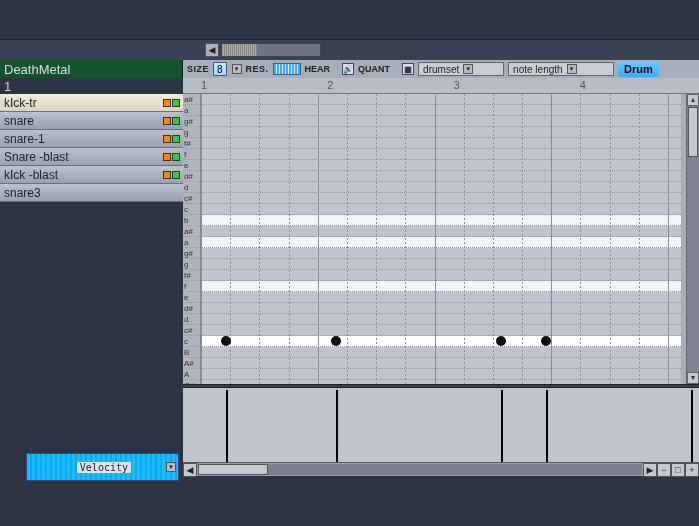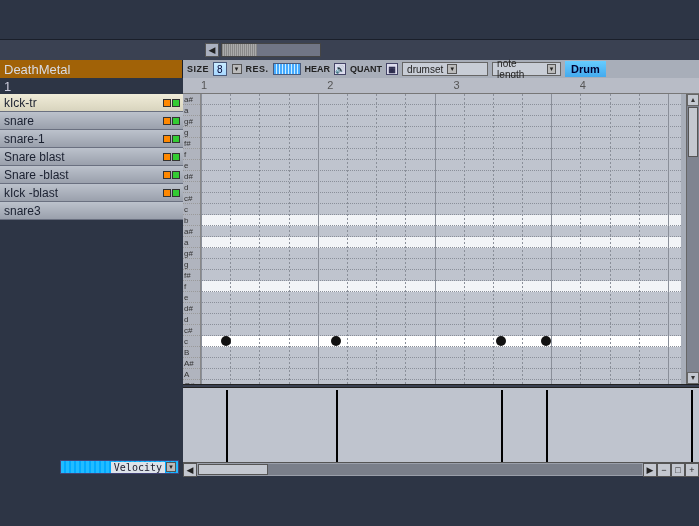--- a/index.html
+++ b/index.html
@@ -24,39 +24,39 @@
     margin: 0 2px; position:relative;
   }
   .hscroll-thumb {
     position:absolute; left:0; top:0; height:100%; width:35px;
     background: repeating-linear-gradient(90deg,#888 0,#888 1px,#aaa 1px,#aaa 2px);
   }
   .header-row {
     height: 18px; display:flex; background:#2d3545;
   }
   .patch-box {
-    width: 183px; height:18px; background:#a16207; color:#d8dce6;
+    width: 183px; height:18px; background:#14532d; color:#d8dce6;
     padding:2px 4px; font-size:13px; border-right:1px solid #1a1f2a;
   }
   .toolbar {
     flex:1; display:flex; align-items:center; gap:4px;
     background:#a8aeb9; padding:0 4px; color:#222;
   }
   .lbl { font-size:9px; font-weight:bold; letter-spacing:0.5px; }
   .numbox {
     display:flex; align-items:center; height:14px;
     background: linear-gradient(#c8ecff,#a8d8ff);
     border:1px solid #4a5a7a; padding:0 3px; font-size:10px; color:#003;
   }
   .drop { width:10px;height:10px;border:1px solid #555;background:#bbb;
     display:flex;align-items:center;justify-content:center;font-size:7px;color:#222;margin-left:1px;}
   .restrack { width:28px;height:12px;
     background: repeating-linear-gradient(90deg,#4af 0,#4af 2px,#cef 2px,#cef 3px);
     border:1px solid #4a5a7a;}
-  .hear,.quant { font-size:9px;font-weight:bold;display:flex;align-items:center;gap:4px;}
+  .hear,.quant { font-size:9px;font-weight:bold;display:flex;align-items:center;gap:12px;}
   .iconbx{width:12px;height:12px;border:1px solid #446;background:#dde;
     display:flex;align-items:center;justify-content:center;font-size:8px;color:#224;}
   .combo {
     height:14px; background:#c8cdd6; border:1px solid #666;
     display:flex;align-items:center;padding:0 4px;font-size:10px;color:#222;
   }
   .combo .drop{margin-left:4px;}
   .drumlab{background:linear-gradient(#6cf,#4ae);color:#003;font-weight:bold;
     padding:2px 6px;font-size:11px;}
   
@@ -76,21 +76,21 @@
   .sq { width:8px;height:8px;border:1px solid #333; }
   .sq.g{background:#3c3;} .sq.o{background:#f80;}
   .left-gap { flex:1; background:#2d3545; }
   .velrow {
     height:18px; display:flex;align-items:center;justify-content:flex-end;
     padding-right:4px; background:#2d3545;
   }
   .velbox {
     display:flex;align-items:center;
     background: repeating-linear-gradient(90deg,#2bf 0,#2bf 3px,#0af 3px,#0af 5px);
-    border:1px solid #447; height:14px; padding:0 2px;
+    border:1px solid #447; height:28px; padding:0 2px;gap:34px;
   }
   .vellbl{background:#dde3ea;color:#223;font-family:monospace;font-size:10px;
     padding:0 3px;margin-left:48px;}
   
   .ruler {
     height:16px; background:#b8bcc6; border-bottom:1px solid #777;
     position:relative; color:#555; font-size:11px;
   }
   .ruler .bar { position:absolute; top:1px; }
   .grid-wrap { position:relative; flex:0 0 290px; overflow:hidden; }
@@ -154,21 +154,21 @@
       <span class="iconbx">🔊</span>
     </span>
     <span class="quant">
       <span>QUANT</span>
       <span class="iconbx">▦</span>
     </span>
     <span class="combo" style="width:86px">
       <span>drumset</span>
       <span class="drop">▾</span>
     </span>
-    <span class="combo" style="width:69px">
+    <span class="combo" style="width:106px">
       <span>note length</span>
       <span class="drop">▾</span>
     </span>
     <span class="drumlab">Drum</span>
   </div>
 </div>
 
 <div class="main">
   <div class="left">
     <div class="trk-num">1</div>
@@ -182,27 +182,20 @@
         </div>
         <div class="trk">
           <span>snare</span>
           <span class="btns">
             <span class="sq o"></span>
             <span class="sq g"></span>
           </span>
         </div>
         <div class="trk">
           <span>snare-1</span>
-          <span class="btns">
-            <span class="sq o"></span>
-            <span class="sq g"></span>
-          </span>
-        </div>
-        <div class="trk">
-          <span>Snare blast</span>
           <span class="btns">
             <span class="sq o"></span>
             <span class="sq g"></span>
           </span>
         </div>
         <div class="trk">
           <span>Snare -blast</span>
           <span class="btns">
             <span class="sq o"></span>
             <span class="sq g"></span>

